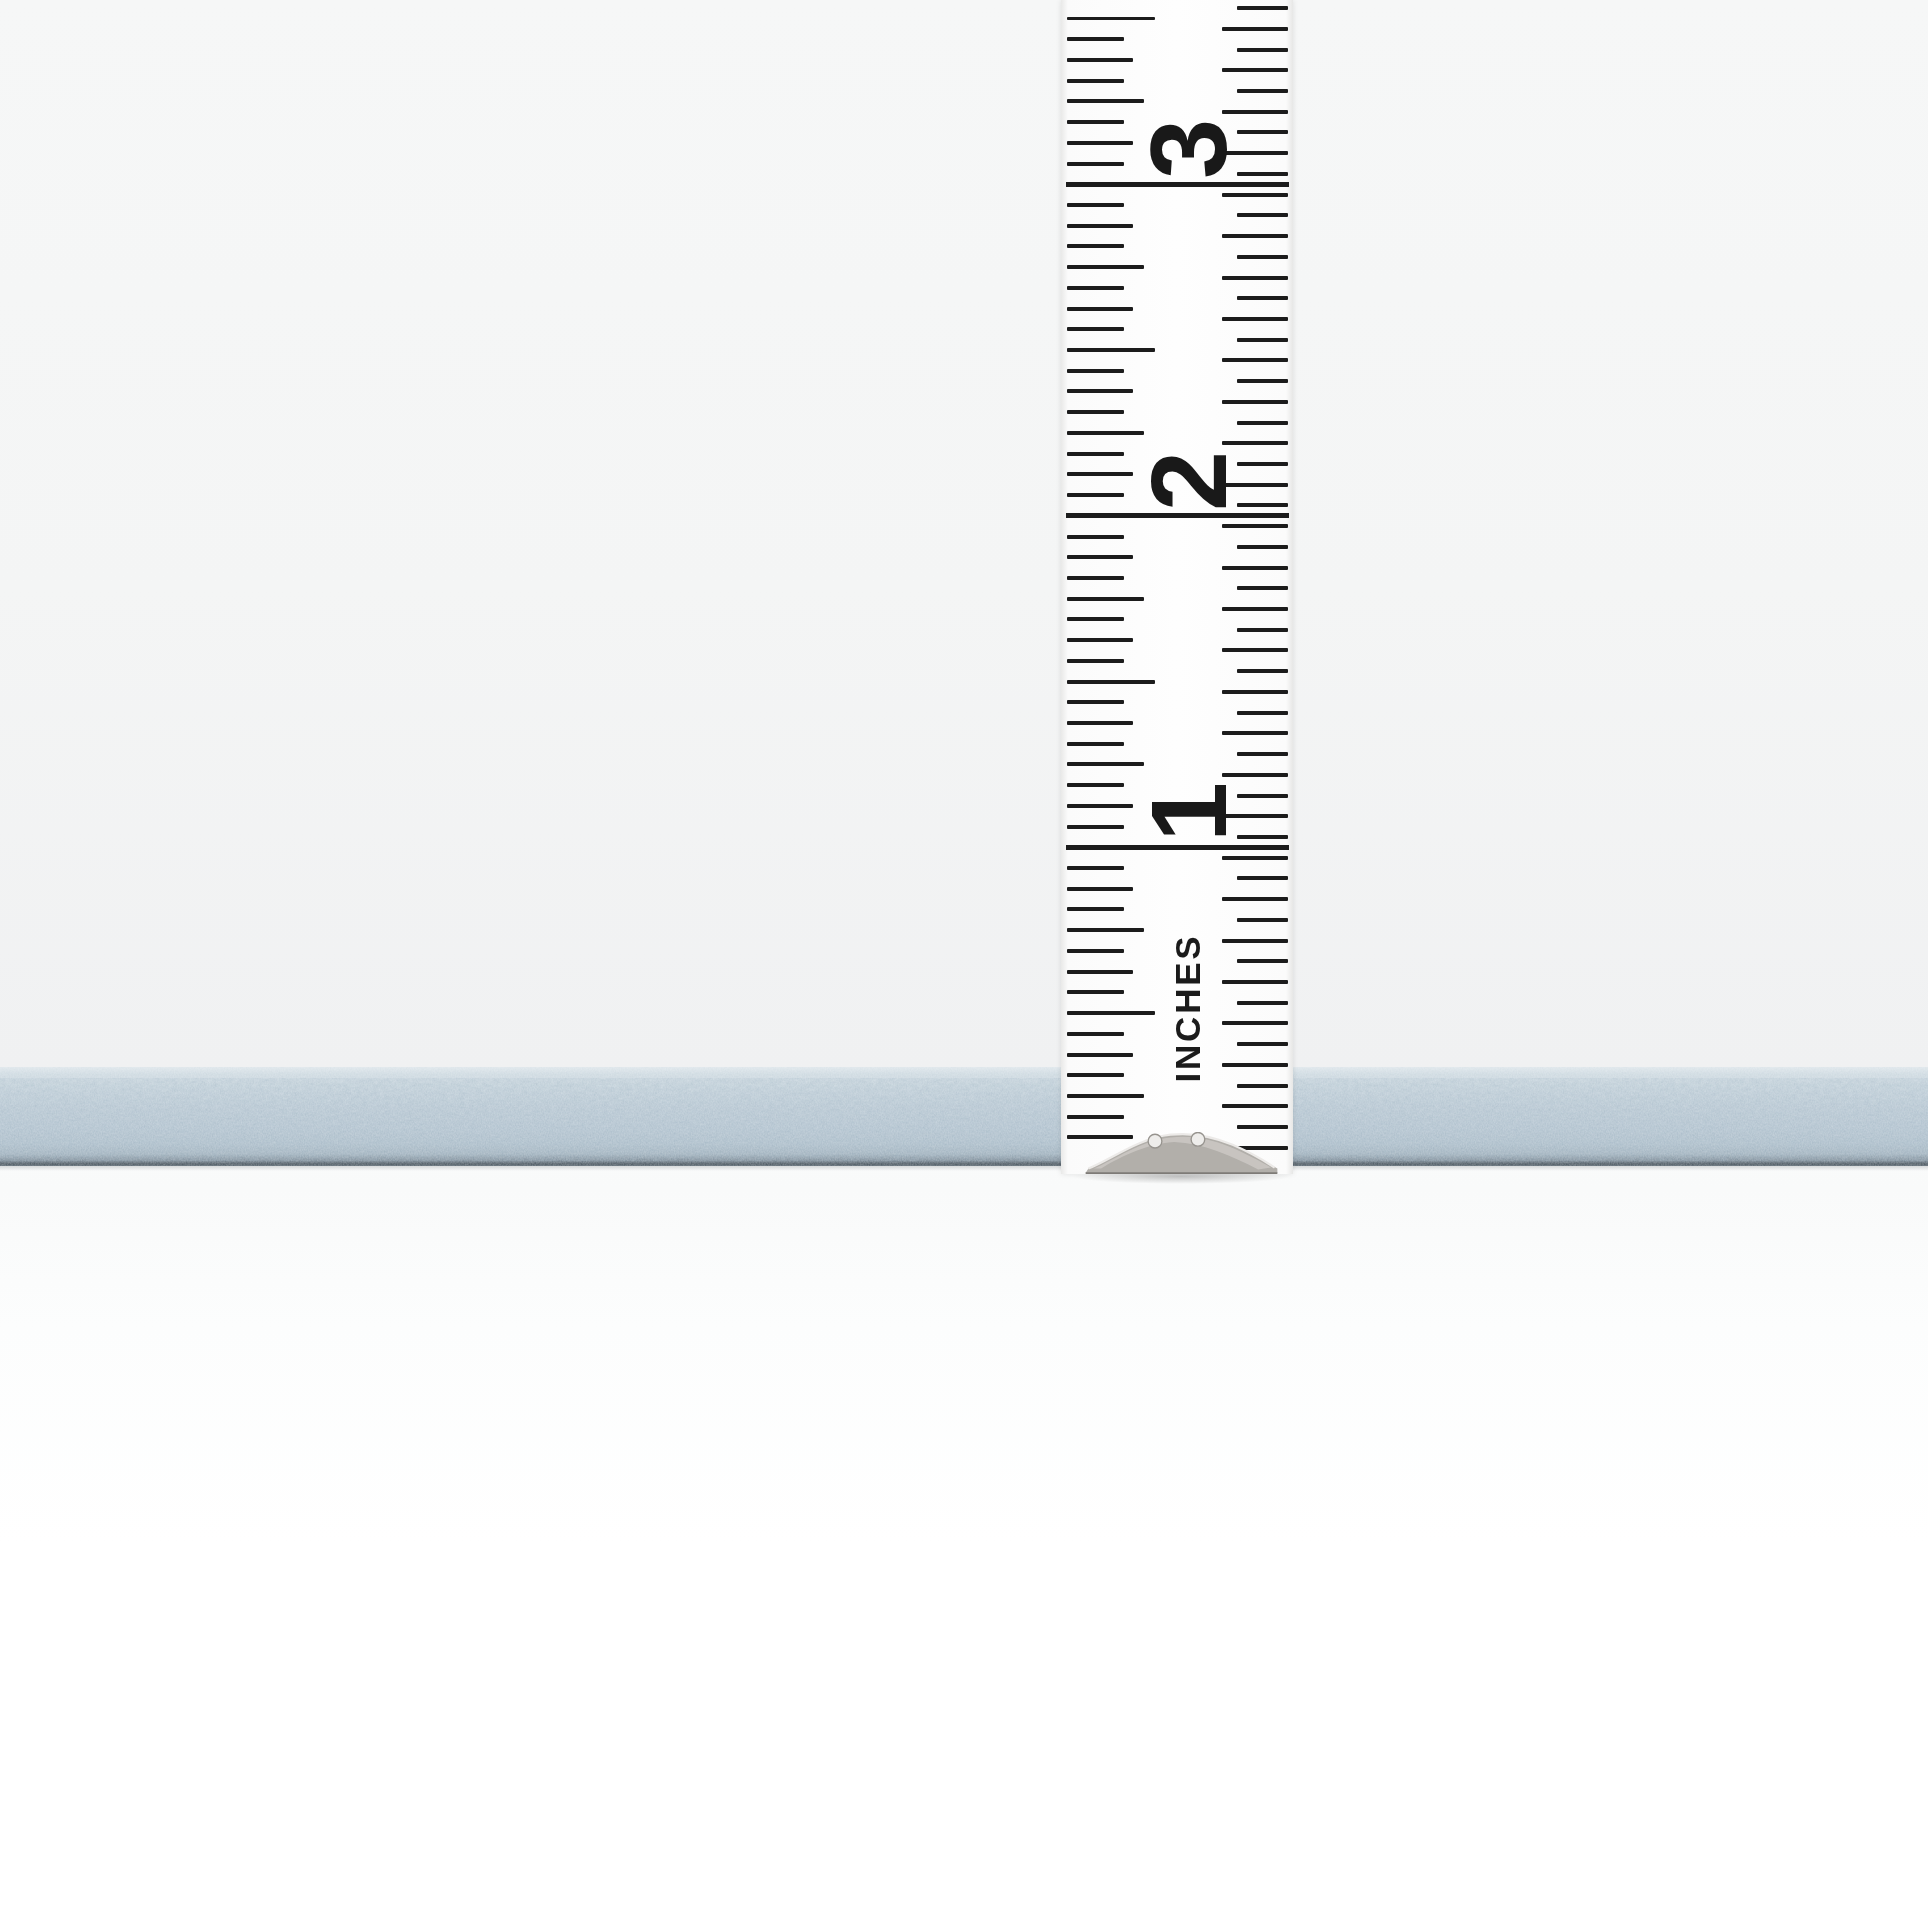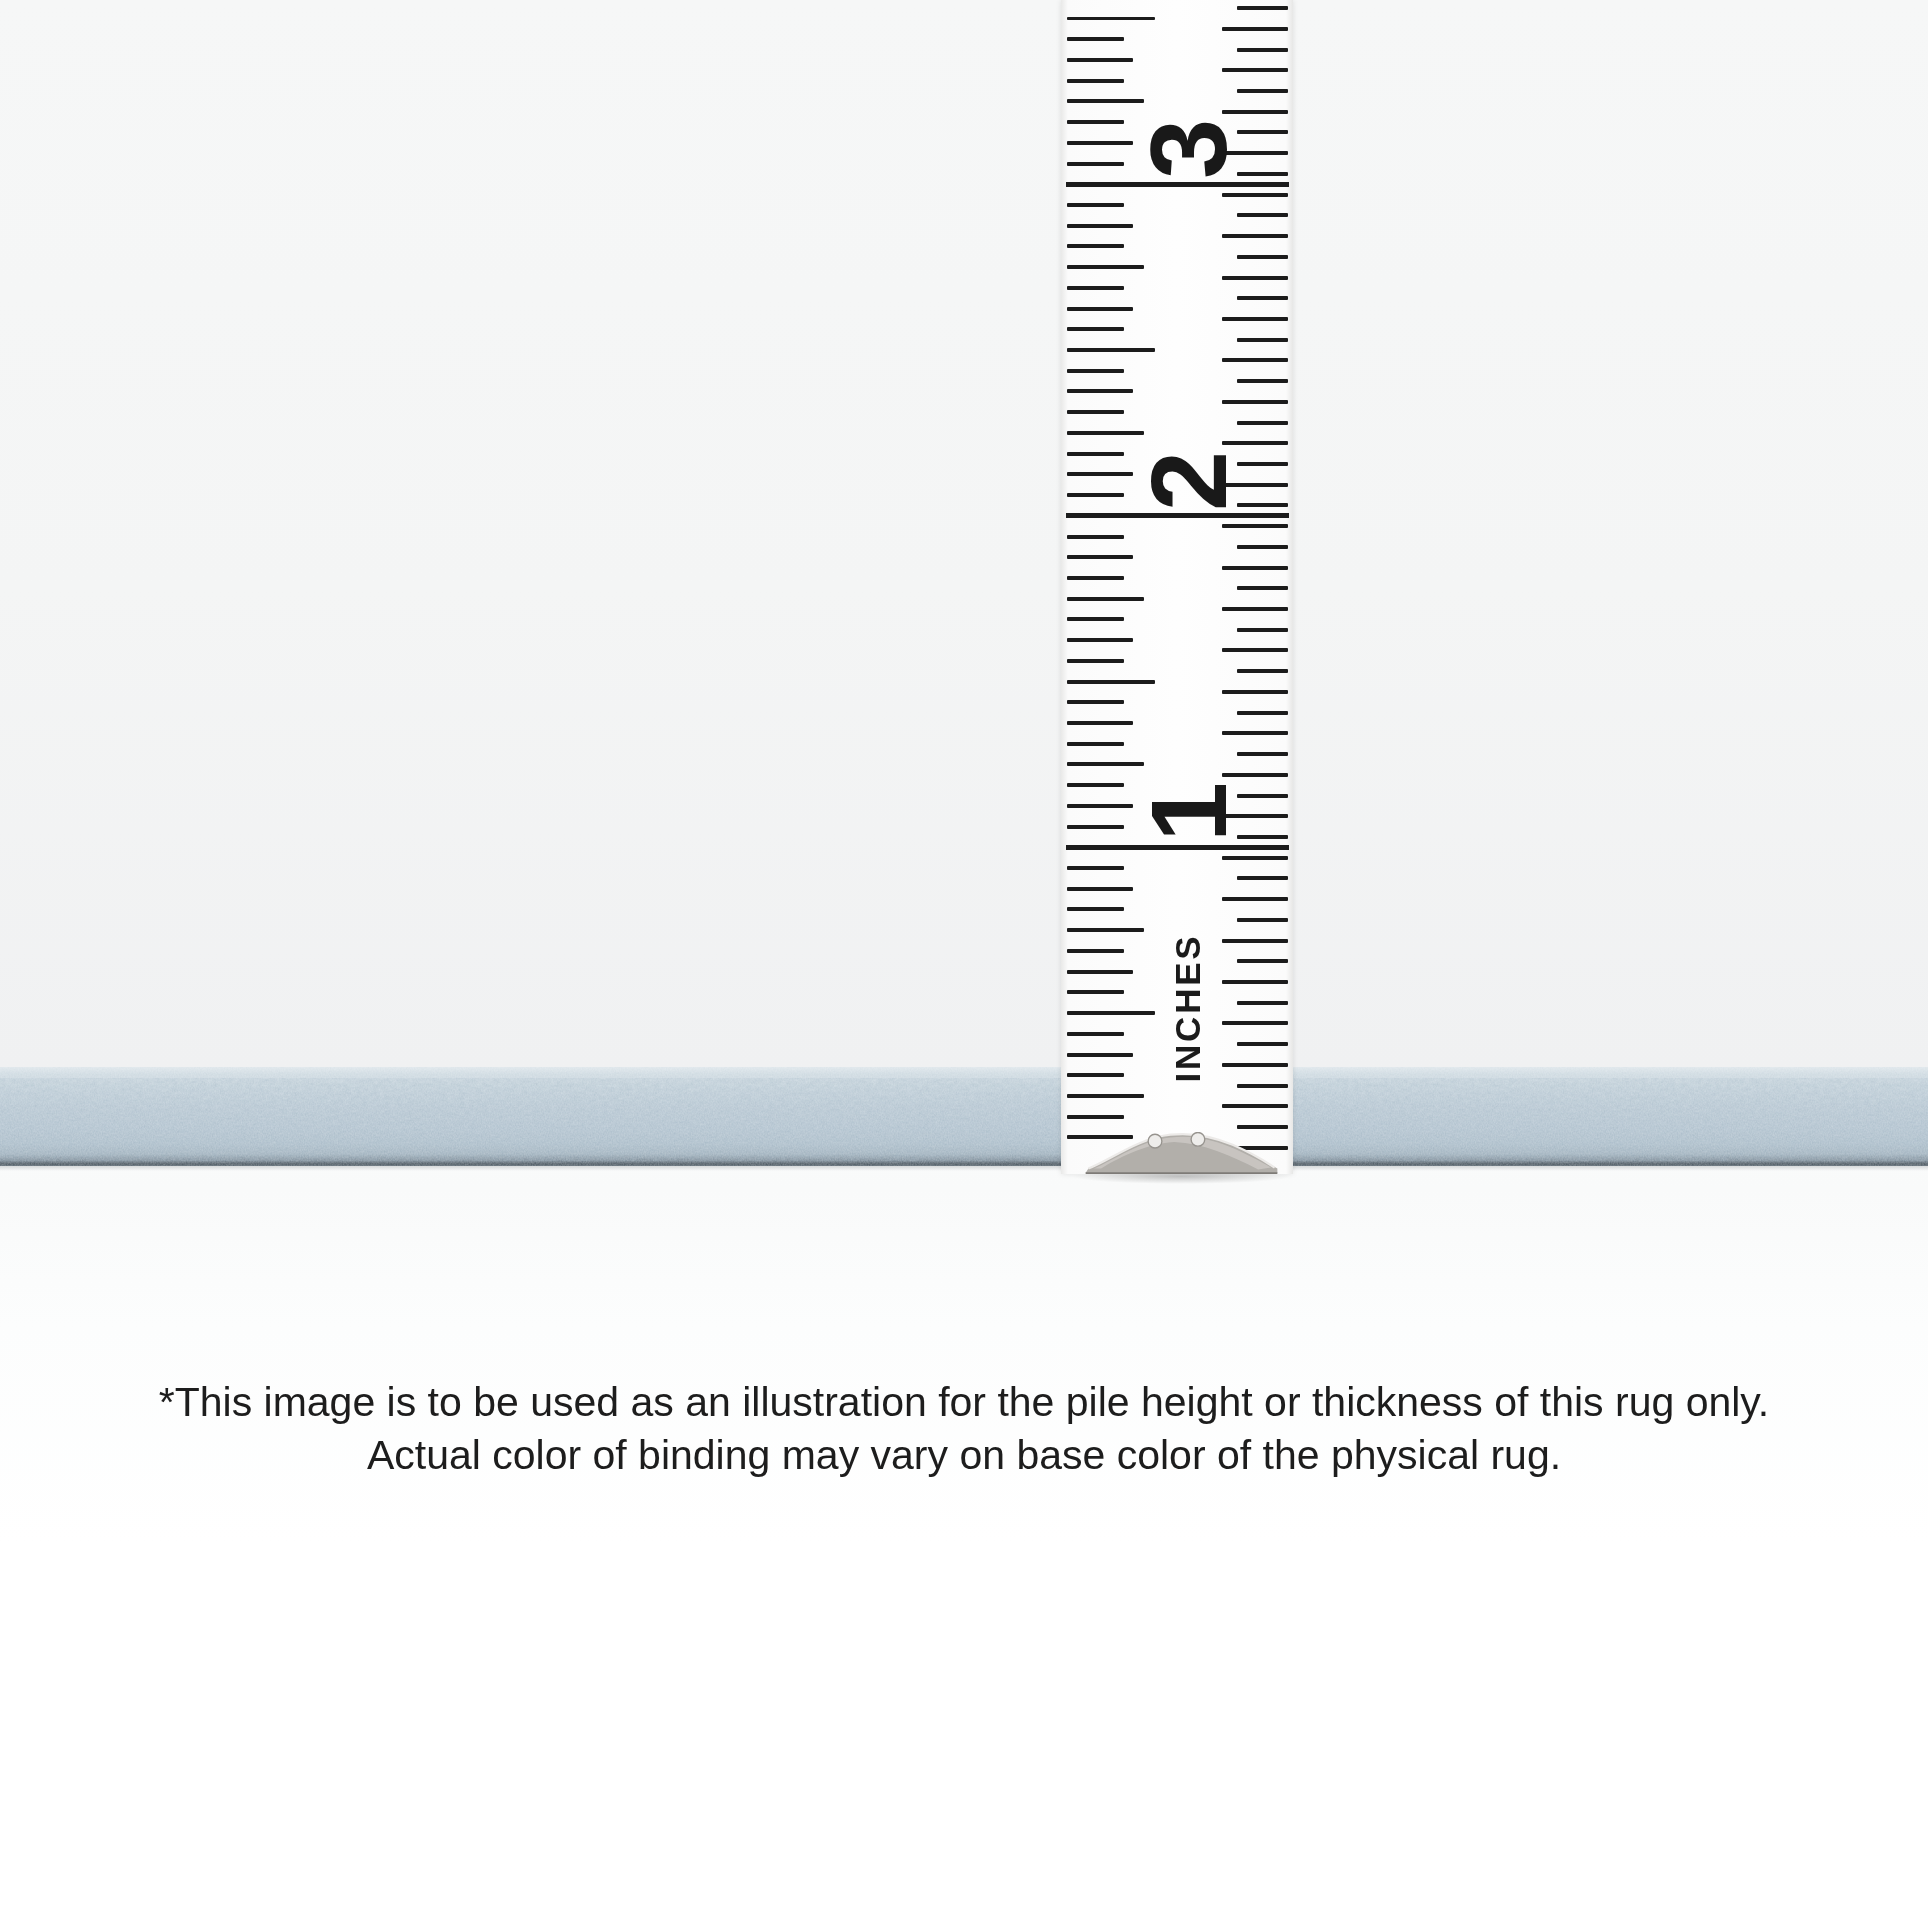--- a/index.html
+++ b/index.html
@@ -209,19 +209,15 @@
   <svg class="end-tab" id="endTab" viewBox="0 0 212 46" style="left: 1084px; top: 1132px; width: 195px; height: 42px;">
     <path d="M1,45 L4,40 C28,31 58,7 94,3 C116,0.5 138,4 162,14 C182,22.5 199,33 211,40 L211,45 Z" fill="#b2afaa"></path>
     <path d="M10,40 C34,30 60,10 94,6 C116,3.5 136,7 158,16 C176,23.5 192,32 204,39 L190,41
              C160,26 130,12 98,11 C66,13 34,30 18,40 Z" fill="#cbc8c4" opacity="0.85"></path>
     <path d="M4,40 C28,31 58,7 94,3 C116,0.5 138,4 162,14 C182,22.5 199,33 208,39" fill="none" stroke="#eceae8" stroke-width="2.5"></path>
     <path d="M1,45 L211,45" stroke="#7e7b77" stroke-width="2"></path>
     <circle cx="77" cy="10" r="7.5" fill="#eeedeb" stroke="#97948f" stroke-width="1.5"></circle>
     <circle cx="124" cy="8" r="7.5" fill="#eeedeb" stroke="#97948f" stroke-width="1.5"></circle>
   </svg>
 
-  <div class="disclaimer" style="color: rgb(29, 29, 29);">
-    <p>*This image is to be used as an illustration for the pile height or thickness of this rug only.</p>
-    <p>Actual color of binding may vary on base color of the physical rug.</p>
-  </div>
 
 </div>
 
 
 </body></html>

